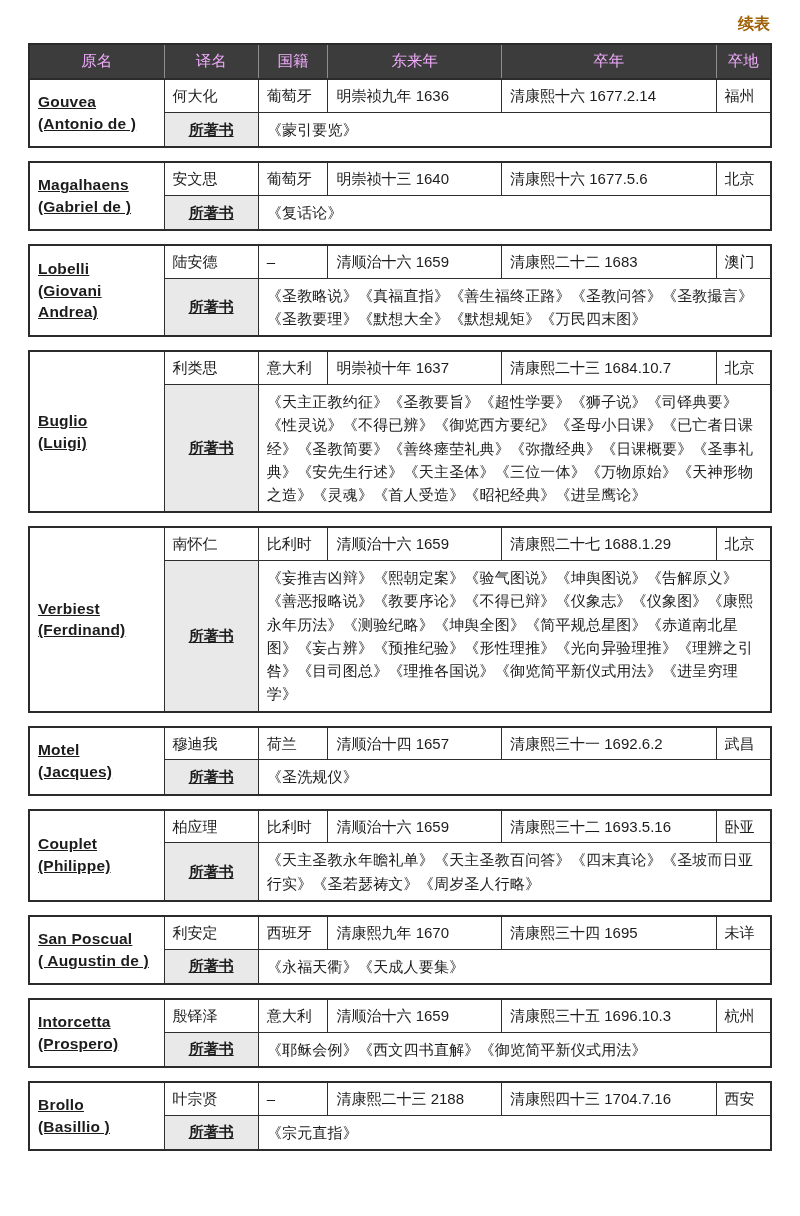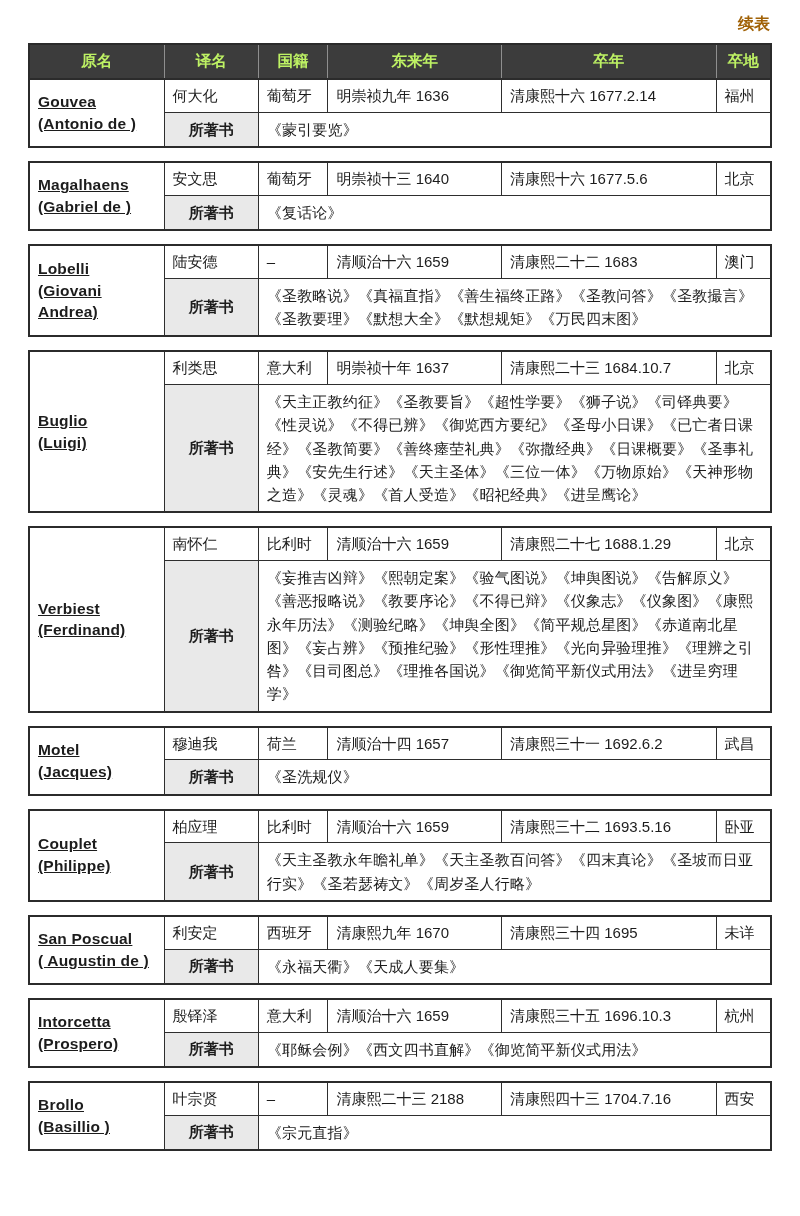--- a/index.html
+++ b/index.html
@@ -32,22 +32,22 @@
   table.block { margin-top: 13px; }
   table.block.first { margin-top: -2px; }
   col.c-orig   { width: 18.2%; }
   col.c-trans  { width: 12.7%; }
   col.c-nat    { width: 9.4%;  }
   col.c-arr    { width: 23.4%; }
   col.c-death  { width: 28.9%; }
   col.c-place  { width: 7.4%;  }
   th {
     background: #3c3c3c;
-    color: #bef264;
-    font-weight: bold;
+    color: #f0abfc;
+    font-weight: normal;
     font-size: 15.5px;
     padding: 6px 4px;
     text-align: center;
     border-left: 1px solid #8f8f8f;
   }
   th:first-child { border-left: none; }
   td {
     border: 1px solid #2e2e2e;
     font-size: 15px;
     padding: 5px 8px;
@@ -63,20 +63,21 @@
     padding-left: 8px;
     vertical-align: middle;
     letter-spacing: 0.2px;
     text-decoration: underline;
   }
   td.books-label {
     background: #e9e9e9;
     font-weight: bold;
     text-align: center;
     padding: 5px 2px;
+    text-decoration: underline;
   }
   td.books {
     line-height: 1.55;
     letter-spacing: 0.2px;
   }
 </style>
 </head>
 <body>
 
 <div class="page">

